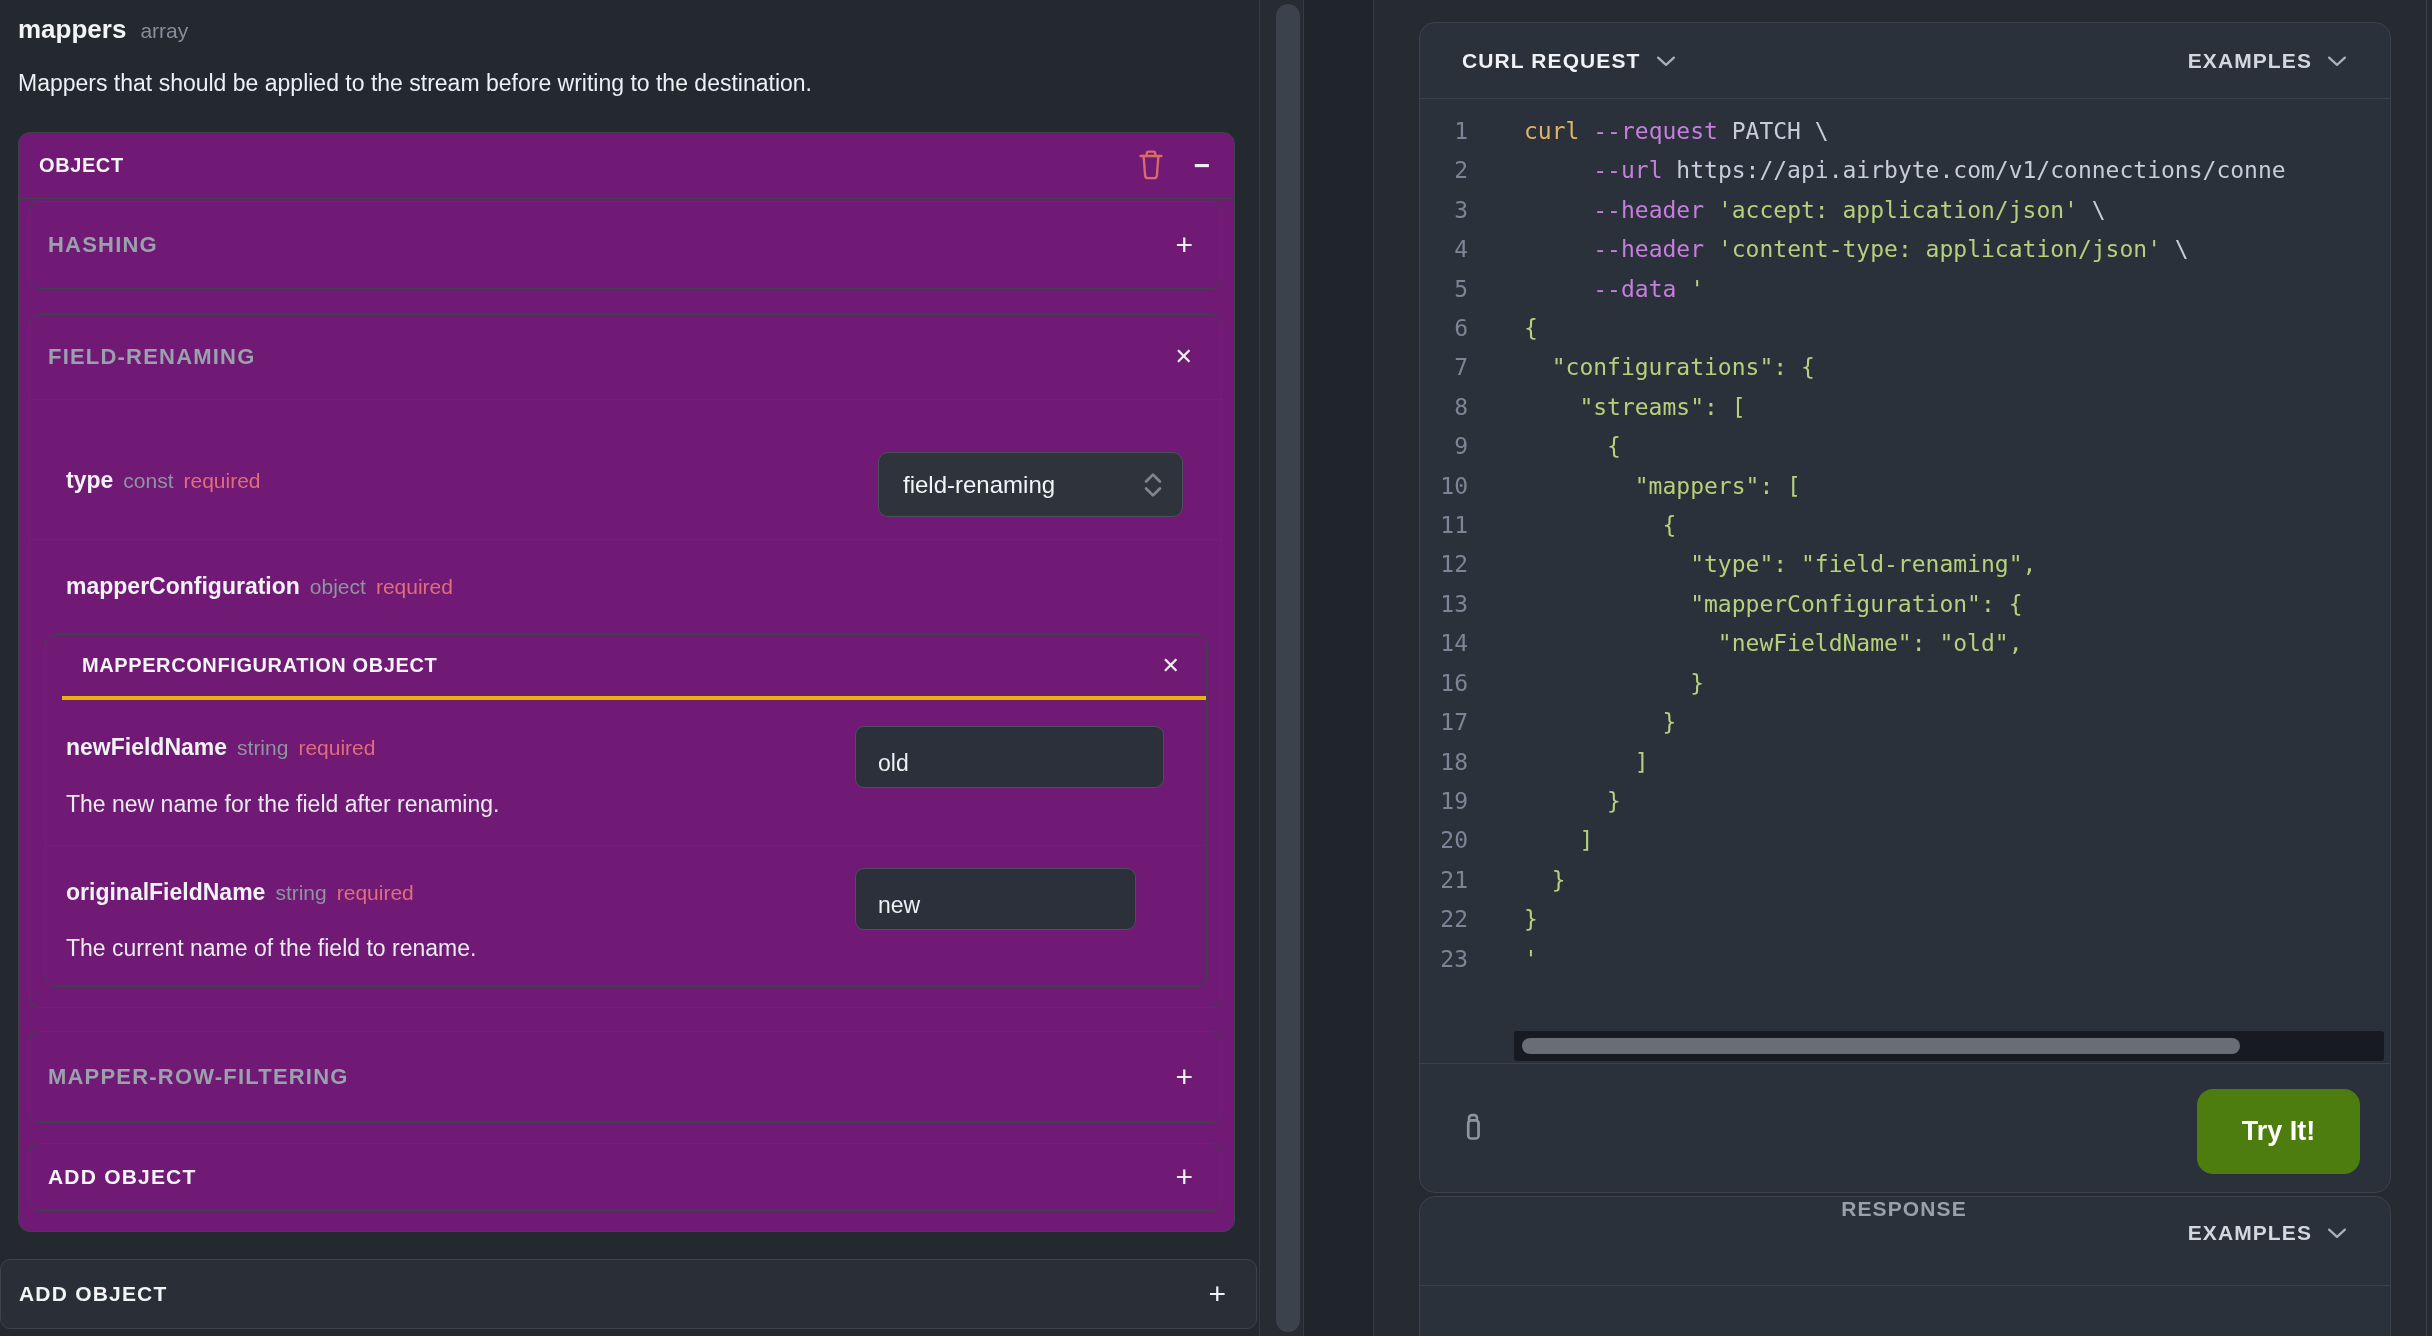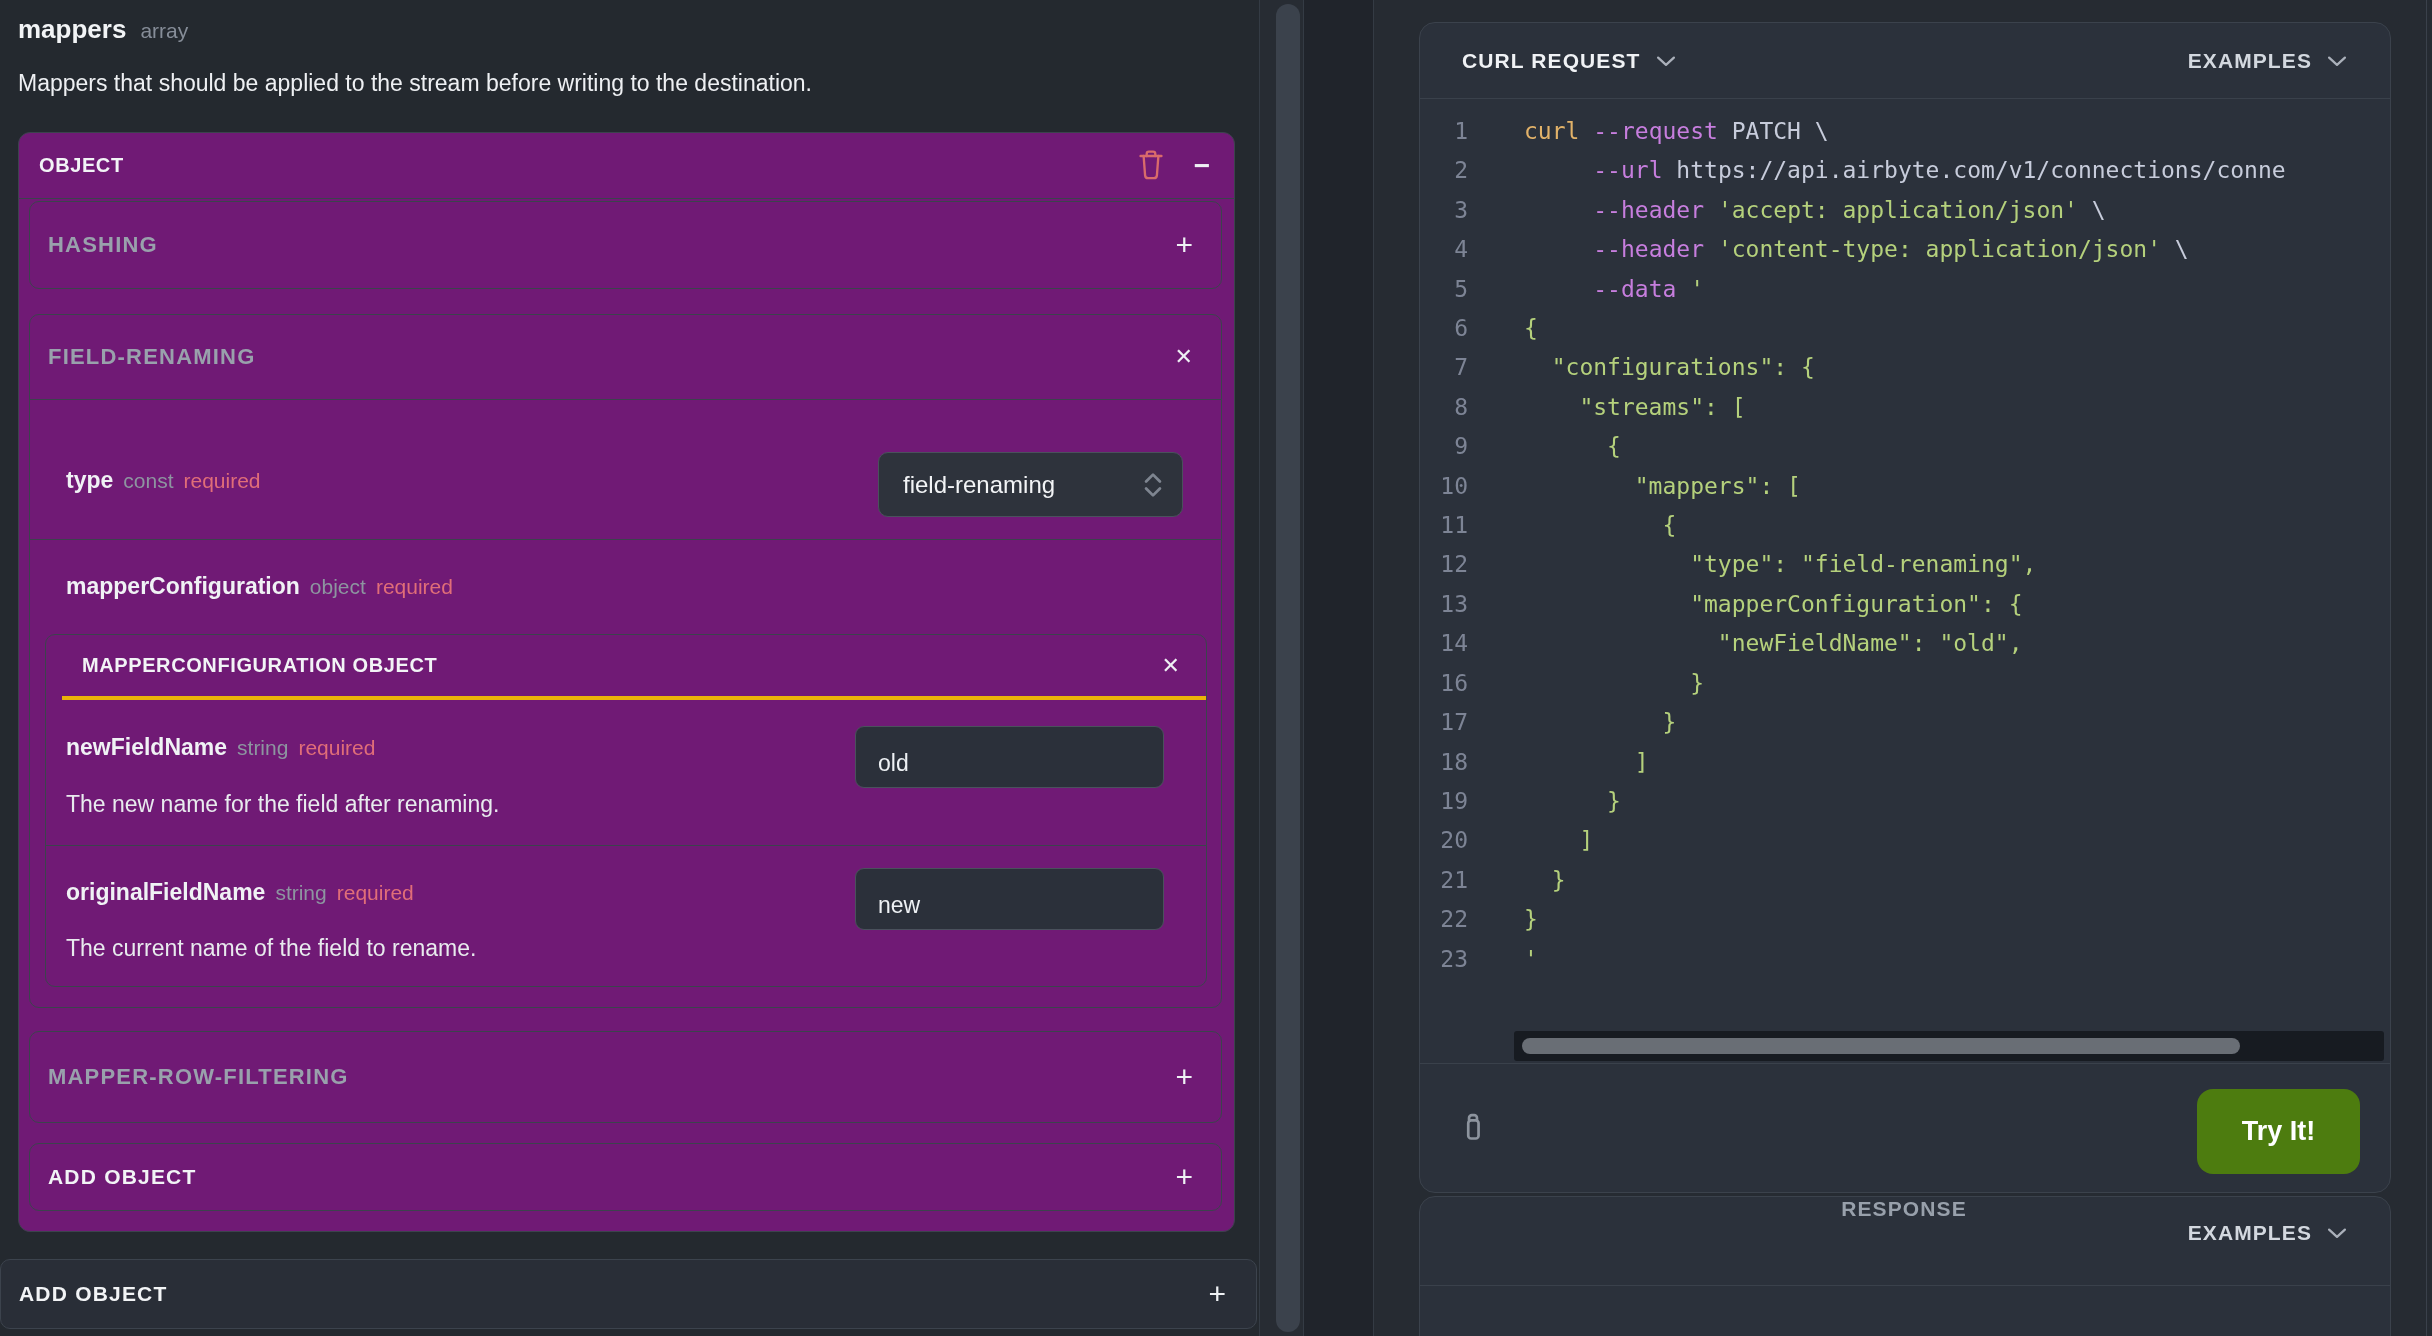--- a/index.html
+++ b/index.html
@@ -63,21 +63,21 @@
   .mc-div{left:0;right:0;top:210px;border-top:1px solid #3c434d;}
   .f-label-1{left:20px;top:99px;}
   .f-label-2{left:20px;top:244px;}
   .f-desc{font-size:23px;color:#e8ebee;}
   .f-desc-1{left:20px;top:156px;}
   .f-desc-2{left:20px;top:300px;}
   .text-input{background:#2b303a;border:1px solid #4a515c;border-radius:9px;color:#eef1f4;
               font-size:23px;font-family:"Liberation Sans",sans-serif;padding:13px 0 0 22px;box-sizing:border-box;
               display:flex;align-items:center;}
   .input-1{left:809px;top:91px;width:309px;height:62px;}
-  .input-2{left:809px;top:233px;width:309px;height:62px;}
+  .input-2{left:809px;top:233px;width:281px;height:62px;}
 
   .outer-add{left:0;top:1259px;width:1257px;height:70px;background:#292e37;border:1px solid #3c434d;
              border-radius:10px;display:flex;align-items:center;padding:0 30px 0 18px;box-sizing:border-box;cursor:pointer;}
 
   
   .curl-panel{left:45px;top:22px;width:972px;height:1171px;background:#2b313b;
               border:1px solid #3b424c;border-radius:16px;box-sizing:border-box;}
   .panel-header{position:absolute;left:0;right:0;top:0;height:76px;border-bottom:1px solid #3a414b;
                 display:flex;align-items:center;padding:0 44px 0 42px;box-sizing:border-box;}
   .panel-title{font-size:21px;font-weight:bold;letter-spacing:1.1px;color:#f0f2f5;}

